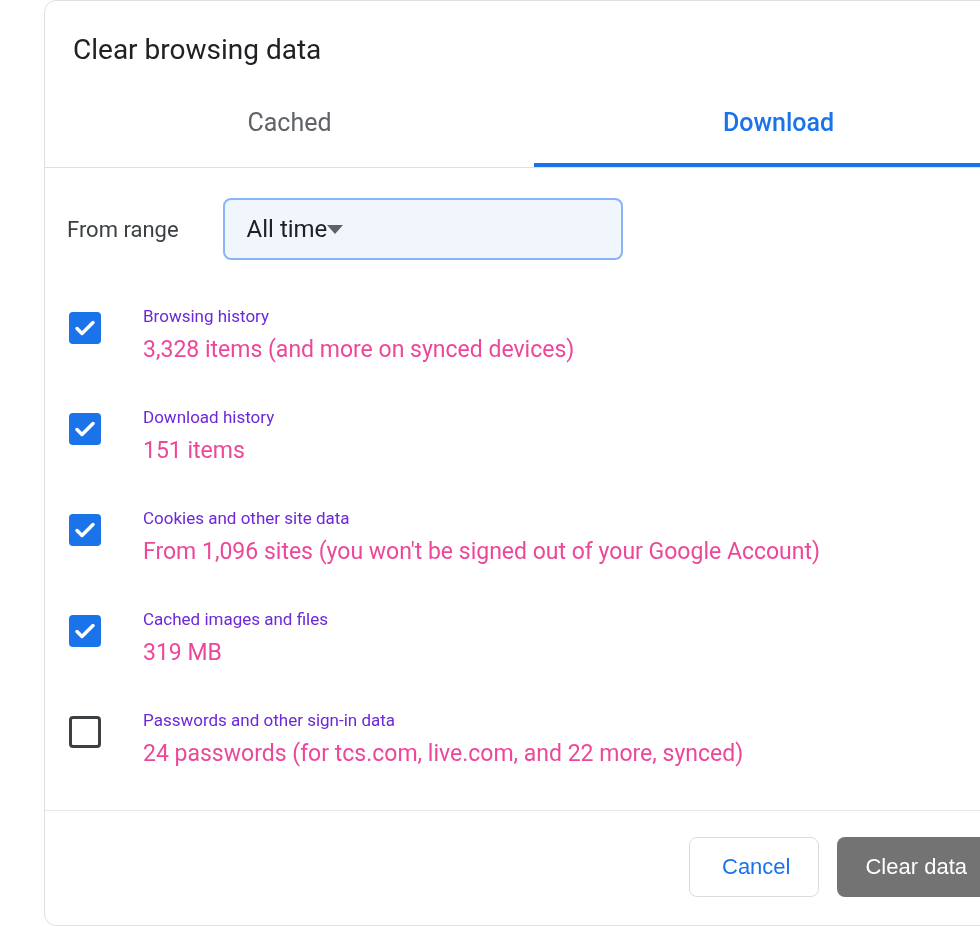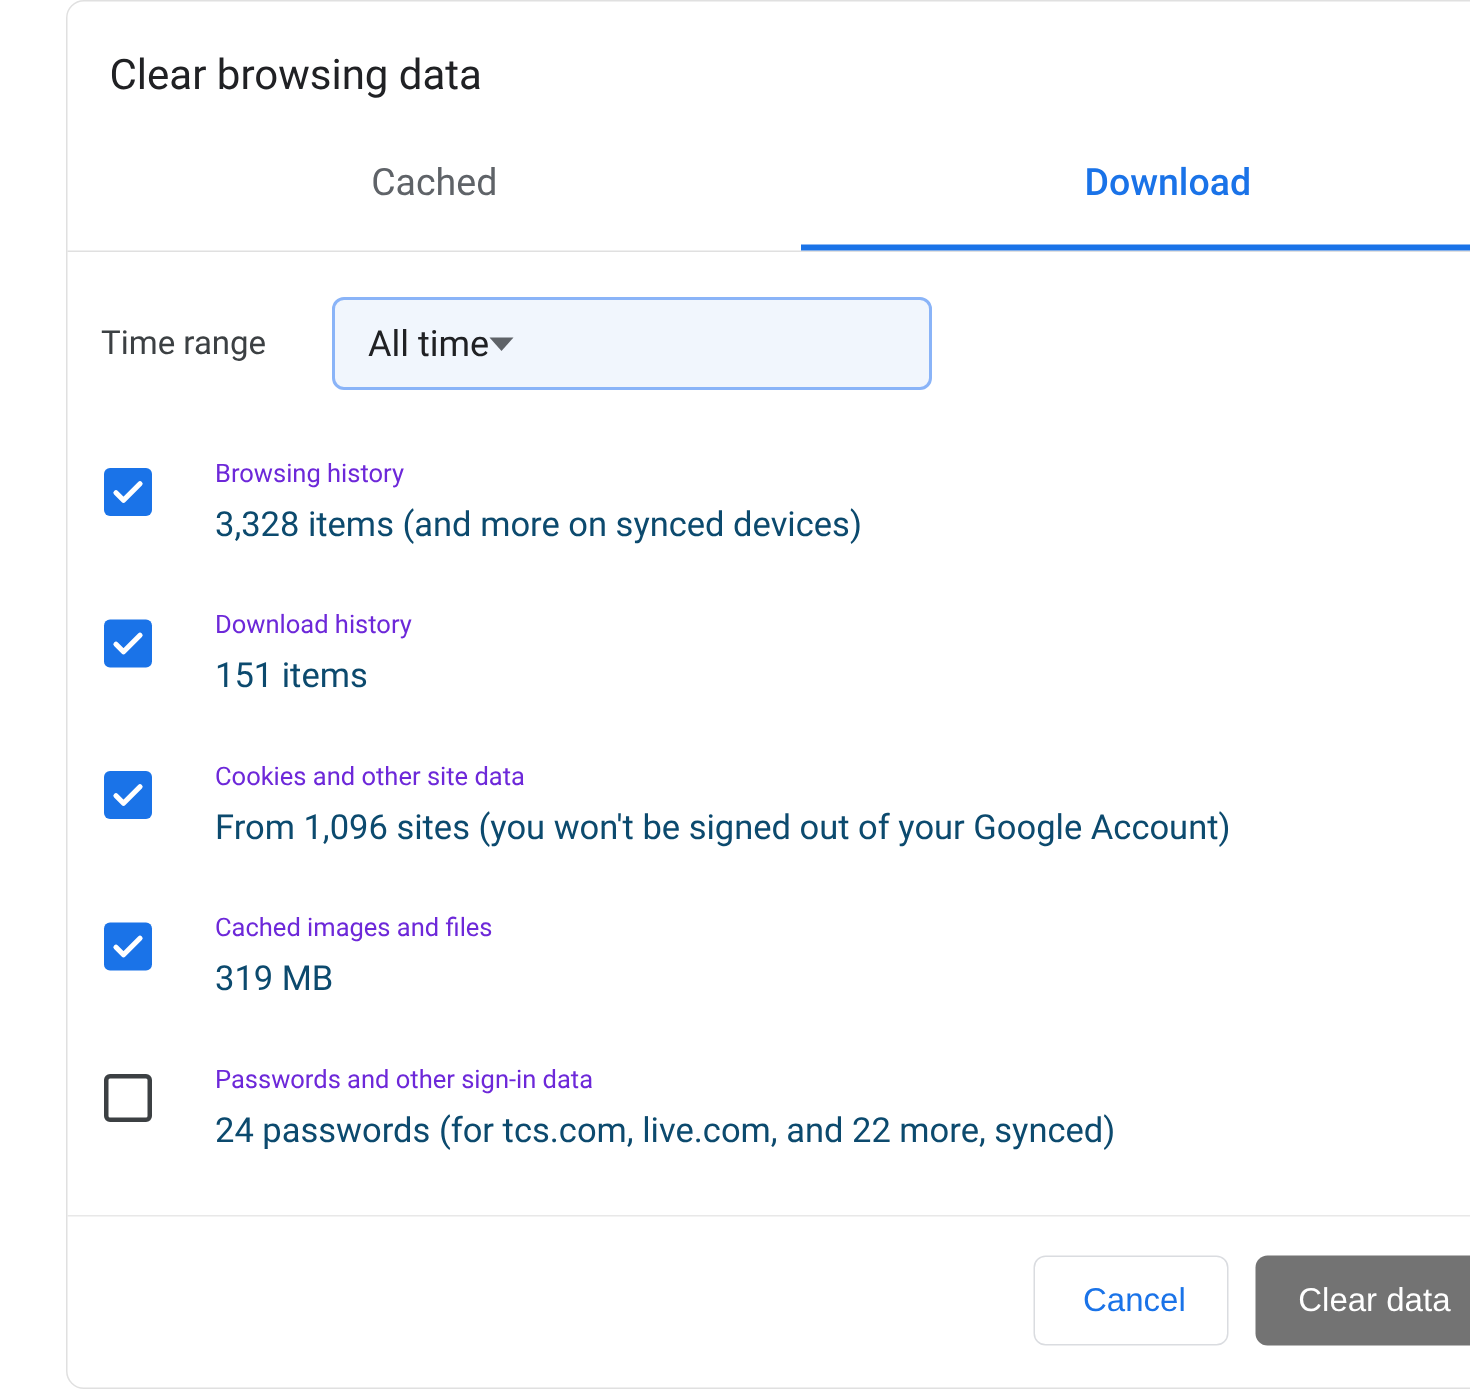--- a/index.html
+++ b/index.html
@@ -137,21 +137,21 @@
       display: flex;
       flex-direction: column;
       gap: 8px;
     }
     .option-title {
       font-size: 17px;
       color: #6d28d9;
     }
     .option-sub {
       font-size: 23px;
-      color: #0c4a6e;
+      color: #ec4899;
       line-height: 1.35;
     }
     .footer {
       border-top: 1px solid #e8e8e8;
       padding: 26px 28px 28px 0;
       display: flex;
       justify-content: flex-end;
       gap: 18px;
     }
     .btn {
@@ -182,21 +182,21 @@
 
   <div class="tabs">
     <div class="tab">Cached</div>
     <div class="tab active">Download</div>
   </div>
 
   <div class="content-wrap">
     <div class="content">
 
       <div class="time-range-row">
-        <span class="time-range-label">Time range</span>
+        <span class="time-range-label">From range</span>
         <div class="time-select">
           <span class="time-select-value">All time</span>
           <span class="dropdown-icon"></span>
         </div>
       </div>
 
       <div class="option-item">
         <div class="checkbox checked">
           <svg viewBox="0 0 24 24">
               <path fill="none" stroke="#fff" stroke-width="3.5" stroke-linecap="round" stroke-linejoin="round" d="M4 12.5l5 5L20 6.5"></path>

